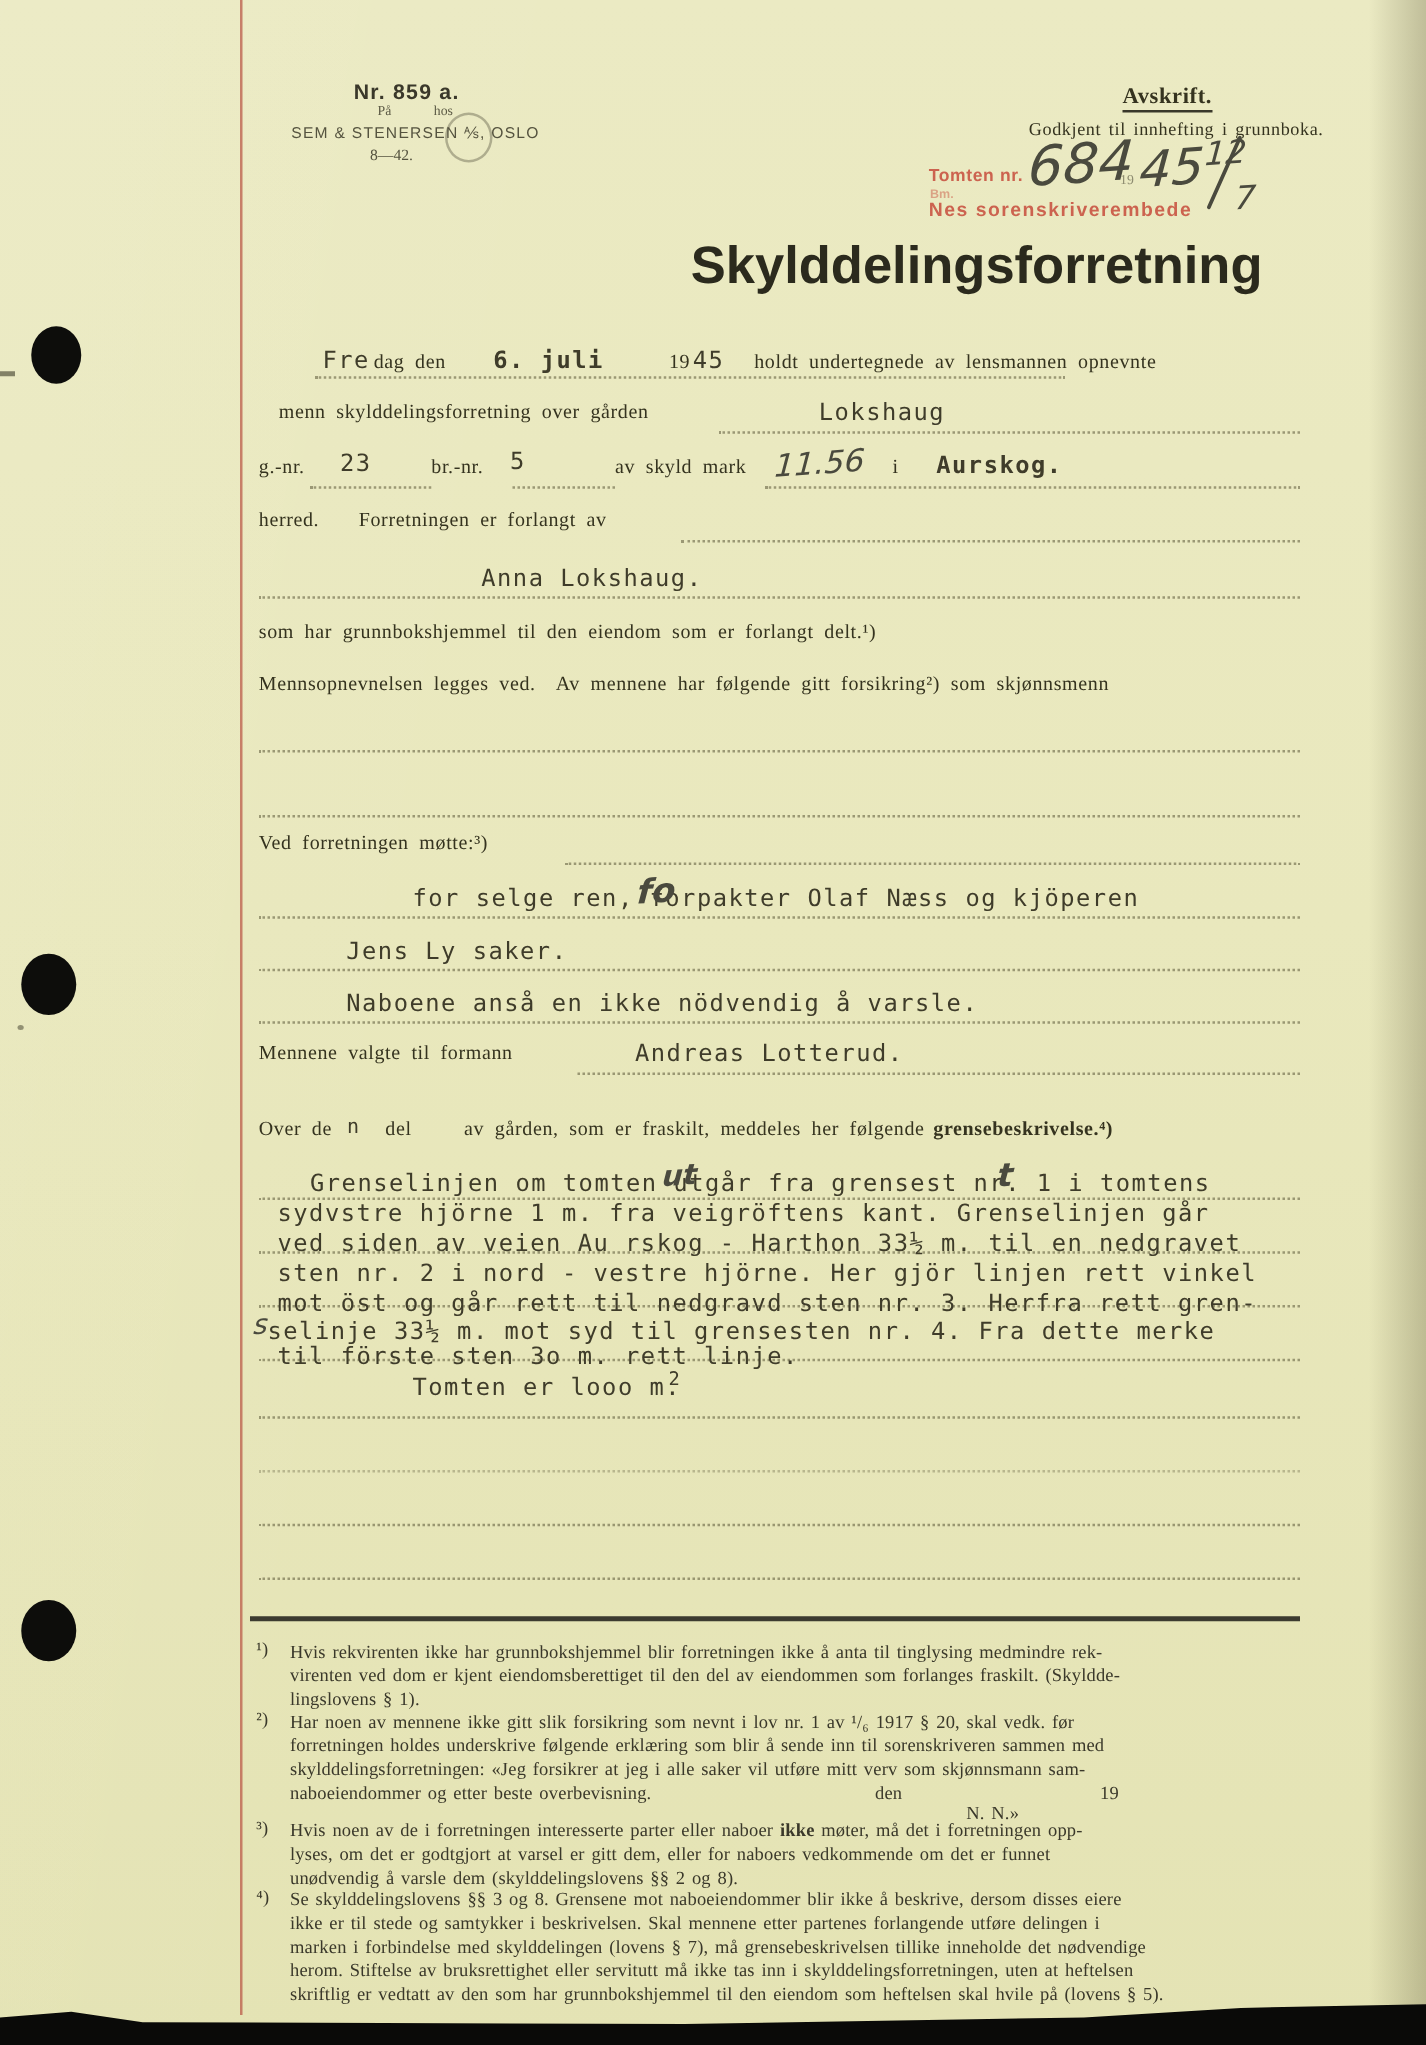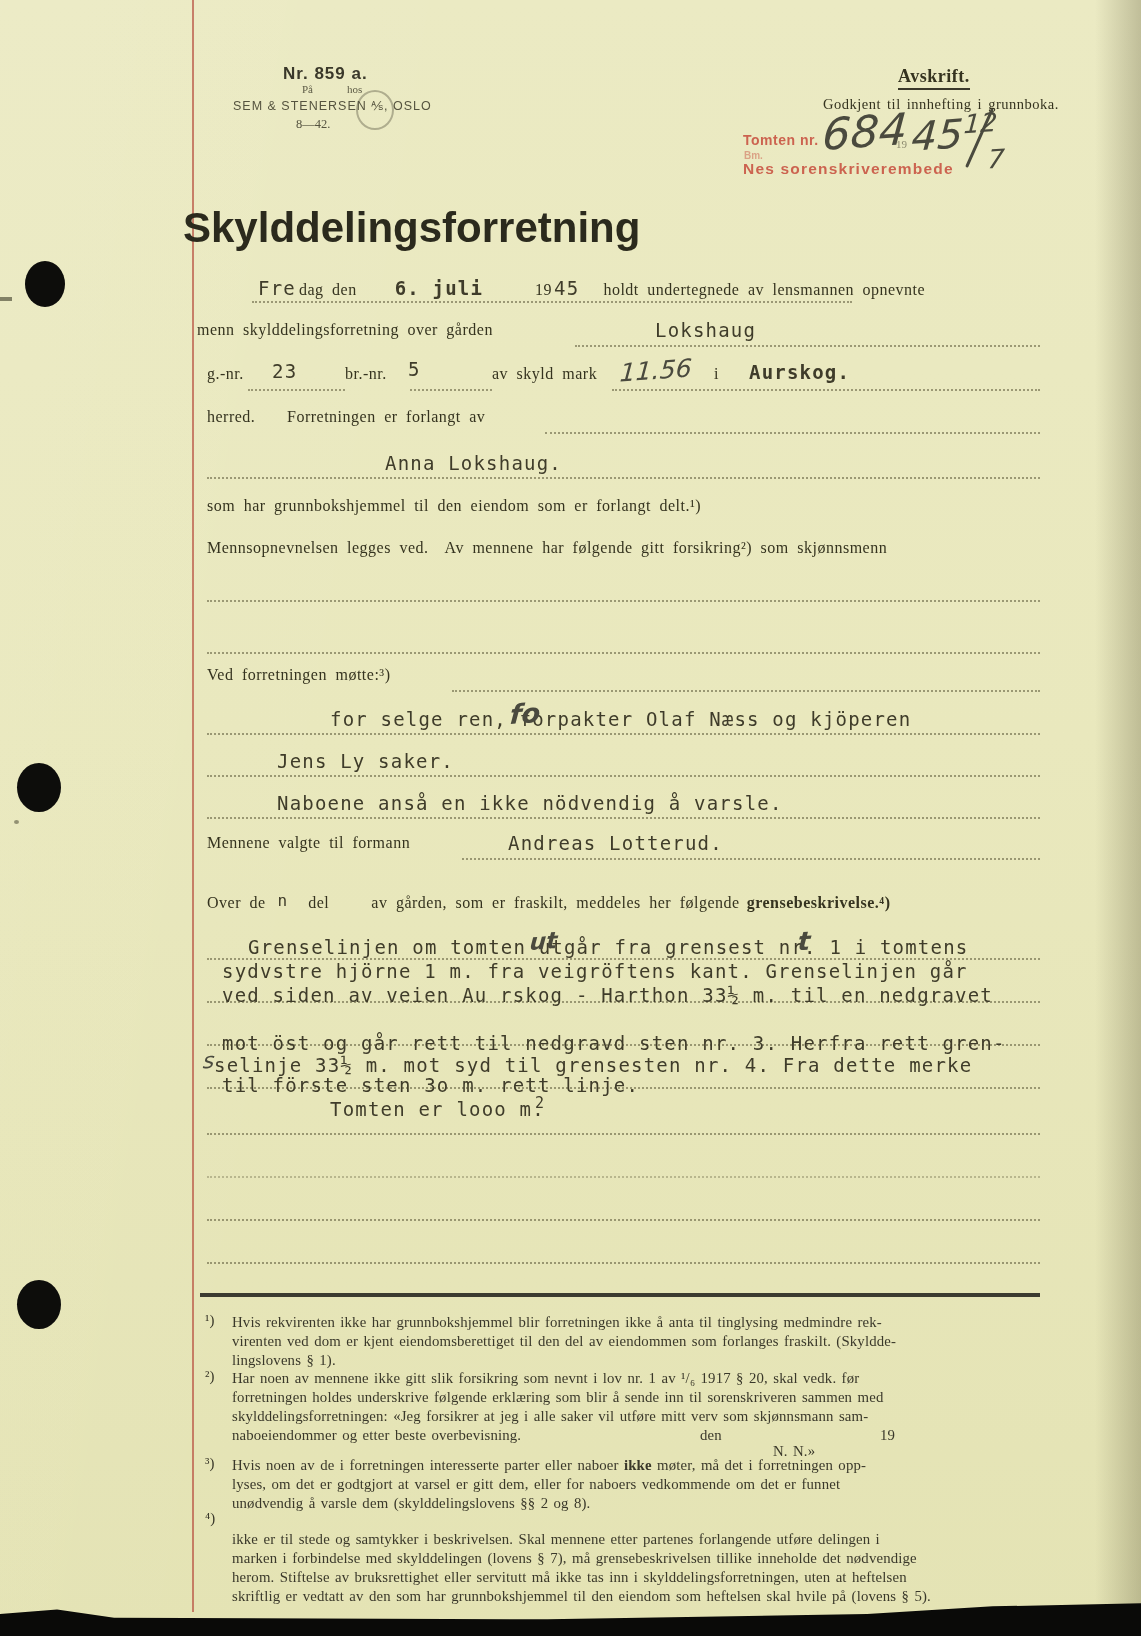--- a/index.html
+++ b/index.html
@@ -64,29 +64,29 @@
   <div class="abs red" style="left:743px;top:132px;font-size:14px;letter-spacing:.5px;">Tomten nr.</div>
   <div class="abs red" style="left:744px;top:150px;font-size:10px;opacity:.45;">Bm.</div>
   <div class="abs red" style="left:743px;top:160px;font-size:15.5px;letter-spacing:1.2px;">Nes sorenskriverembede</div>
   <div class="abs hand" style="left:823px;top:106px;font-size:44px;">684</div>
   <div class="abs" style="left:896px;top:138px;font-size:11px;color:#8d8b70;">19</div>
   <div class="abs hand" style="left:912px;top:112px;font-size:40px;">45</div>
   <div class="abs hand" style="left:964px;top:108px;font-size:26px;">12</div>
   <div class="abs slash" style="left:978px;top:106px;"></div>
   <div class="abs hand" style="left:988px;top:144px;font-size:26px;">7</div>
 
-  <div class="abs title" style="left:183px;top:188px;width:810px;text-align:left;margin-top:16px;">Skylddelingsforretning</div>
+  <div class="abs title" style="left:200px;top:188px;width:810px;text-align:right;">Skylddelingsforretning</div>
 
   <div class="abs dots" style="left:252px;top:301px;width:600px;"></div>
   <div class="abs nowrap" style="left:258px;top:277px;">
     <span class="tw">Fre</span><span class="serif" style="margin-left:3px;">dag den</span><span class="tw" style="margin-left:38px;font-weight:bold;">6. juli</span><span class="serif" style="margin-left:52px;">19</span><span class="tw" style="margin-left:2px;">45</span><span class="serif" style="margin-left:24px;">holdt undertegnede av lensmannen opnevnte</span>
   </div>
 
   <div class="abs dots" style="left:575px;top:345px;width:465px;"></div>
-  <div class="abs serif" style="left:197px;top:321px;">menn skylddelingsforretning over gården</div>
+  <div class="abs serif" style="left:223px;top:321px;">menn skylddelingsforretning over gården</div>
   <div class="abs tw" style="left:655px;top:319px;">Lokshaug</div>
 
   <div class="abs dots" style="left:248px;top:389px;width:97px;"></div>
   <div class="abs dots" style="left:410px;top:389px;width:82px;"></div>
   <div class="abs dots" style="left:612px;top:389px;width:428px;"></div>
   <div class="abs serif" style="left:207px;top:365px;">g.-nr.</div>
   <div class="abs tw" style="left:272px;top:360px;">23</div>
   <div class="abs serif" style="left:345px;top:365px;">br.-nr.</div>
   <div class="abs tw" style="left:408px;top:358px;">5</div>
   <div class="abs serif" style="left:492px;top:365px;">av skyld mark</div>
@@ -133,20 +133,21 @@
   <div class="abs dots" style="left:207px;top:1044px;width:833px;"></div>
   <div class="abs dots" style="left:207px;top:1087px;width:833px;"></div>
   <div class="abs dots" style="left:207px;top:1133px;width:833px;"></div>
   <div class="abs dots" style="left:207px;top:1176px;width:833px;opacity:.6;"></div>
   <div class="abs dots" style="left:207px;top:1219px;width:833px;"></div>
   <div class="abs dots" style="left:207px;top:1262px;width:833px;"></div>
 
   <div class="abs tw" style="left:248px;top:936px;">Grenselinjen om tomten utgår fra grensest nr. 1 i tomtens</div>
   <div class="abs tw" style="left:222px;top:960px;">sydvstre hjörne 1 m. fra veigröftens kant. Grenselinjen går</div>
   <div class="abs tw" style="left:222px;top:984px;">ved siden av veien  Au rskog - Harthon 33½ m. til en nedgravet</div>
+  <div class="abs tw" style="left:222px;top:1008px;">sten nr. 2 i nord - vestre hjörne. Her gjör linjen rett vinkel</div>
   <div class="abs tw" style="left:222px;top:1032px;">mot öst og går rett til nedgravd  sten nr. 3. Herfra rett gren-</div>
   <div class="abs tw" style="left:214px;top:1054px;">selinje 33½ m. mot syd til grensesten nr. 4. Fra dette merke</div>
   <div class="abs tw" style="left:222px;top:1074px;">til förste sten 3o m. rett linje.</div>
   <div class="abs hand" style="left:530px;top:928px;font-size:23px;font-weight:bold;">ut</div>
   <div class="abs hand" style="left:798px;top:926px;font-size:26px;font-weight:bold;">t</div>
   <div class="abs hand" style="left:203px;top:1048px;font-size:22px;">s</div>
 
   <div class="abs nowrap" style="left:330px;top:1094px;">
     <span class="tw">Tomten er looo m.</span><span class="tw" style="font-size:15px;vertical-align:8px;margin-left:-10px;">2</span>
   </div>
@@ -168,18 +169,19 @@
   <div class="abs fn" style="left:773px;top:1443px;">N. N.»</div>
 
   <div class="abs fn" style="left:205px;top:1455px;">³)</div>
   <div class="abs fn nowrap" style="left:232px;top:1457px;">
     <span>Hvis noen av de i forretningen interesserte parter eller naboer </span><span class="b">ikke</span><span> møter, må det i forretningen opp-</span>
   </div>
   <div class="abs fn" style="left:232px;top:1476px;">lyses, om det er godtgjort at varsel er gitt dem, eller for naboers vedkommende om det er funnet</div>
   <div class="abs fn" style="left:232px;top:1495px;">unødvendig å varsle dem (skylddelingslovens §§ 2 og 8).</div>
 
   <div class="abs fn" style="left:205px;top:1510px;">⁴)</div>
+  <div class="abs fn" style="left:232px;top:1512px;">Se skylddelingslovens §§ 3 og 8. Grensene mot naboeiendommer blir ikke å beskrive, dersom disses eiere</div>
   <div class="abs fn" style="left:232px;top:1531px;">ikke er til stede og samtykker i beskrivelsen. Skal mennene etter partenes forlangende utføre delingen i</div>
   <div class="abs fn" style="left:232px;top:1550px;">marken i forbindelse med skylddelingen (lovens § 7), må grensebeskrivelsen tillike inneholde det nødvendige</div>
   <div class="abs fn" style="left:232px;top:1569px;">herom. Stiftelse av bruksrettighet eller servitutt må ikke tas inn i skylddelingsforretningen, uten at heftelsen</div>
   <div class="abs fn" style="left:232px;top:1588px;">skriftlig er vedtatt av den som har grunnbokshjemmel til den eiendom som heftelsen skal hvile på (lovens § 5).</div>
 
 </div>
 
 </body></html>

